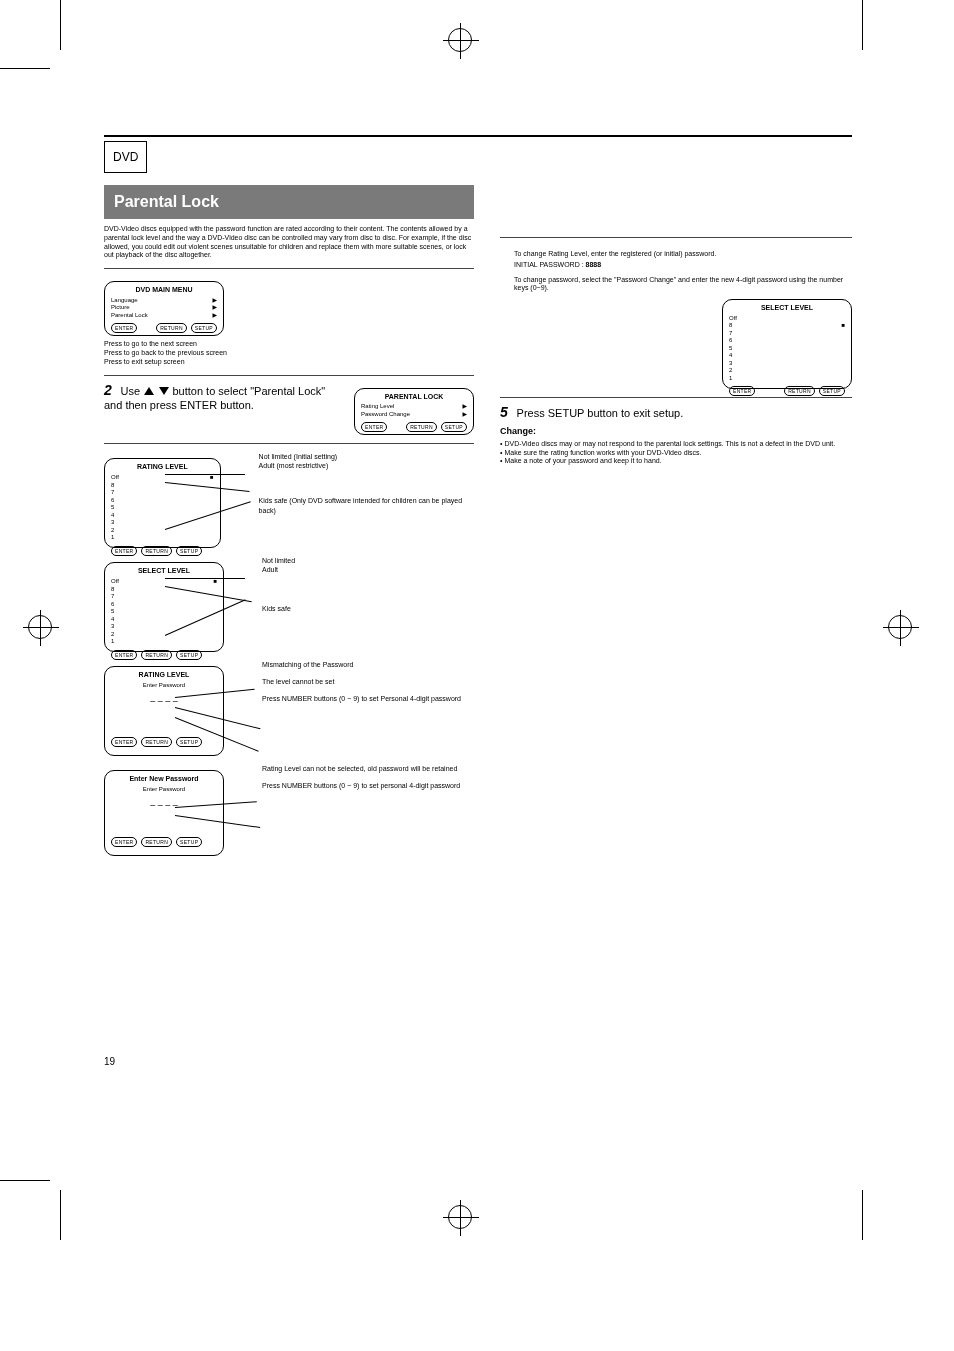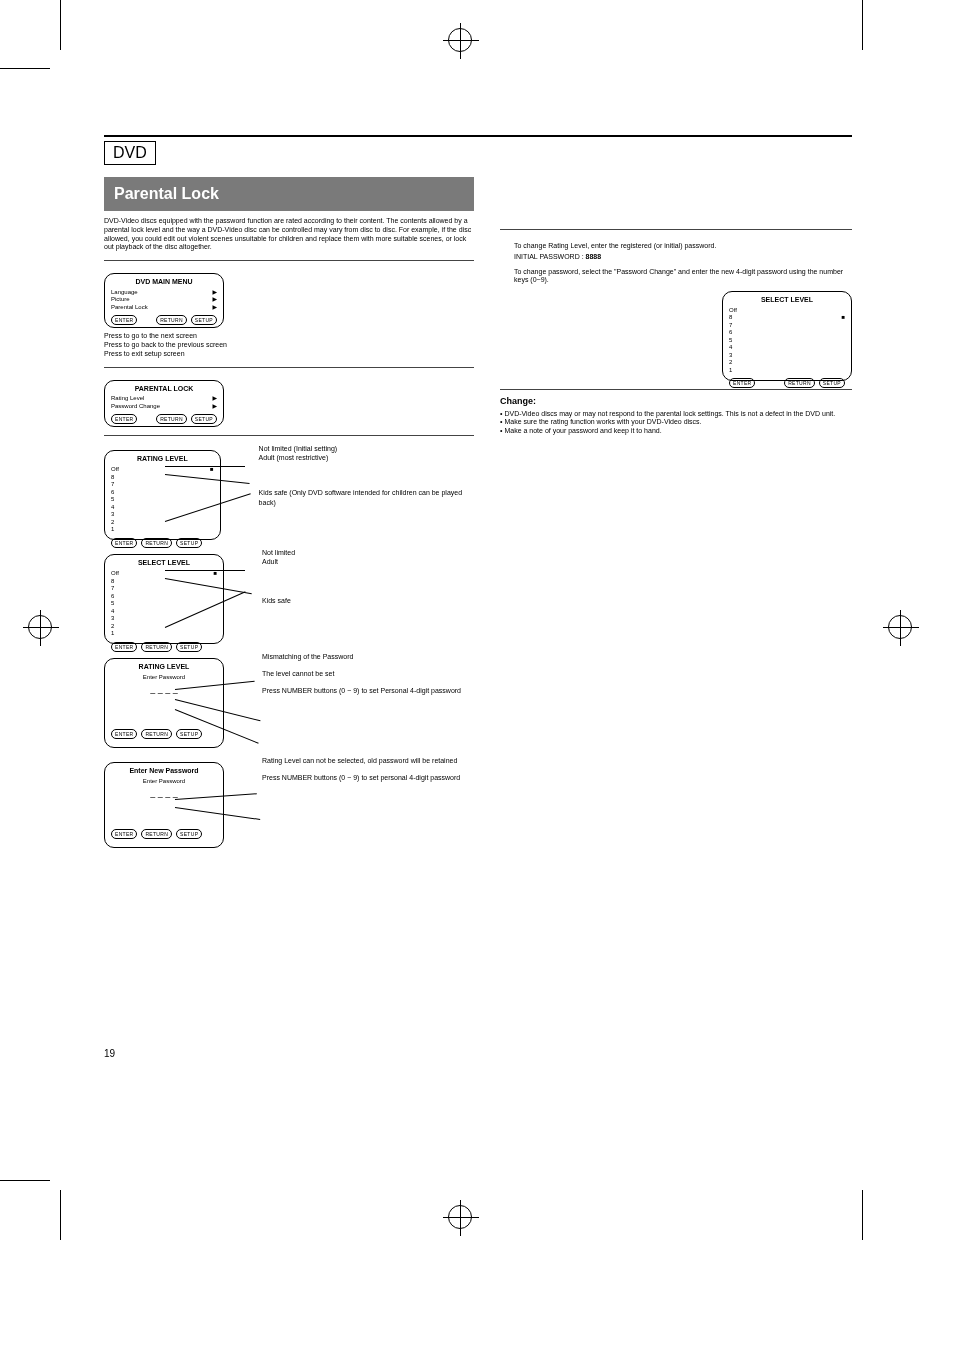--- a/index.html
+++ b/index.html
@@ -23,21 +23,21 @@
     content:''; position:absolute; background:#000;
   }
   .crop-circle::before { left:11px; top:-6px; width:1px; height:36px; }
   .crop-circle::after  { top:11px; left:-6px; height:1px; width:36px; }
   .page {
     position: absolute;
     left: 104px; top: 135px;
     width: 748px;
   }
   .topline { border-top: 2px solid #000; margin-bottom: 4px; }
-  .pglabel { border: 1px solid #000; padding: 2px 8px; display:inline-block; font-size: 16px; }
+  .pglabel { border: 1px solid #000; padding: 8px 8px; display:inline-block; font-size: 12px; }
   .greyhead {
     background: #7a7a7a; color: #fff;
     font-size: 16px; font-weight: bold;
     padding: 8px 10px; margin-top: 12px; margin-bottom: 6px;
     width: 370px;
   }
   .cols { display: flex; gap: 26px; }
   .col { width: 370px; }
   .thinrule { border-top: 1px solid #444; margin: 8px 0 6px 0; }
   .stepnum { font-style: italic; font-weight: bold; font-size: 14px; margin-right: 6px; }
@@ -111,20 +111,29 @@
             <span class="btn">SETUP</span>
           </div>
         </div>
       </div>
       <div class="subtxt" style="margin-top:4px;">Press to go to the next screen</div>
       <div class="subtxt">Press to go back to the previous screen</div>
       <div class="subtxt">Press to exit setup screen</div>
 
       <div class="thinrule"></div>
       <div class="flexrow">
+        <div style="flex:1">
+          <div>
+            <span class="stepnum">2</span>
+            <span class="steptxt">Use</span>
+            <span class="tri-up"></span>
+            <span class="tri-dn"></span>
+            <span class="steptxt">button to select "Parental Lock" and then press ENTER button.</span>
+          </div>
+        </div>
         <div class="screen" style="width:120px;">
           <div class="title">PARENTAL LOCK</div>
           <div class="row">
               <span>Rating Level</span>
               <span>▶</span>
             </div>
           <div class="row">
               <span>Password Change</span>
               <span>▶</span>
             </div>
@@ -329,20 +338,24 @@
           <div class="btnrow">
             <span class="btn">ENTER</span>
             <span style="flex:1"></span>
             <span class="btn">RETURN</span>
             <span class="btn">SETUP</span>
           </div>
         </div>
       </div>
 
       <div class="thinrule"></div>
+      <div>
+        <span class="stepnum">5</span>
+        <span class="steptxt">Press SETUP button to exit setup.</span>
+      </div>
       <div class="note">
         <b>Change:</b>
       </div>
       <div class="subtxt" style="margin-top:2px;">• <span>DVD-Video discs may or may not respond to the parental lock settings. This is not a defect in the DVD unit.</span></div>
       <div class="subtxt">• <span>Make sure the rating function works with your DVD-Video discs.</span></div>
       <div class="subtxt">• <span>Make a note of your password and keep it to hand.</span></div>
     </div>
   </div>
 </div>
 

